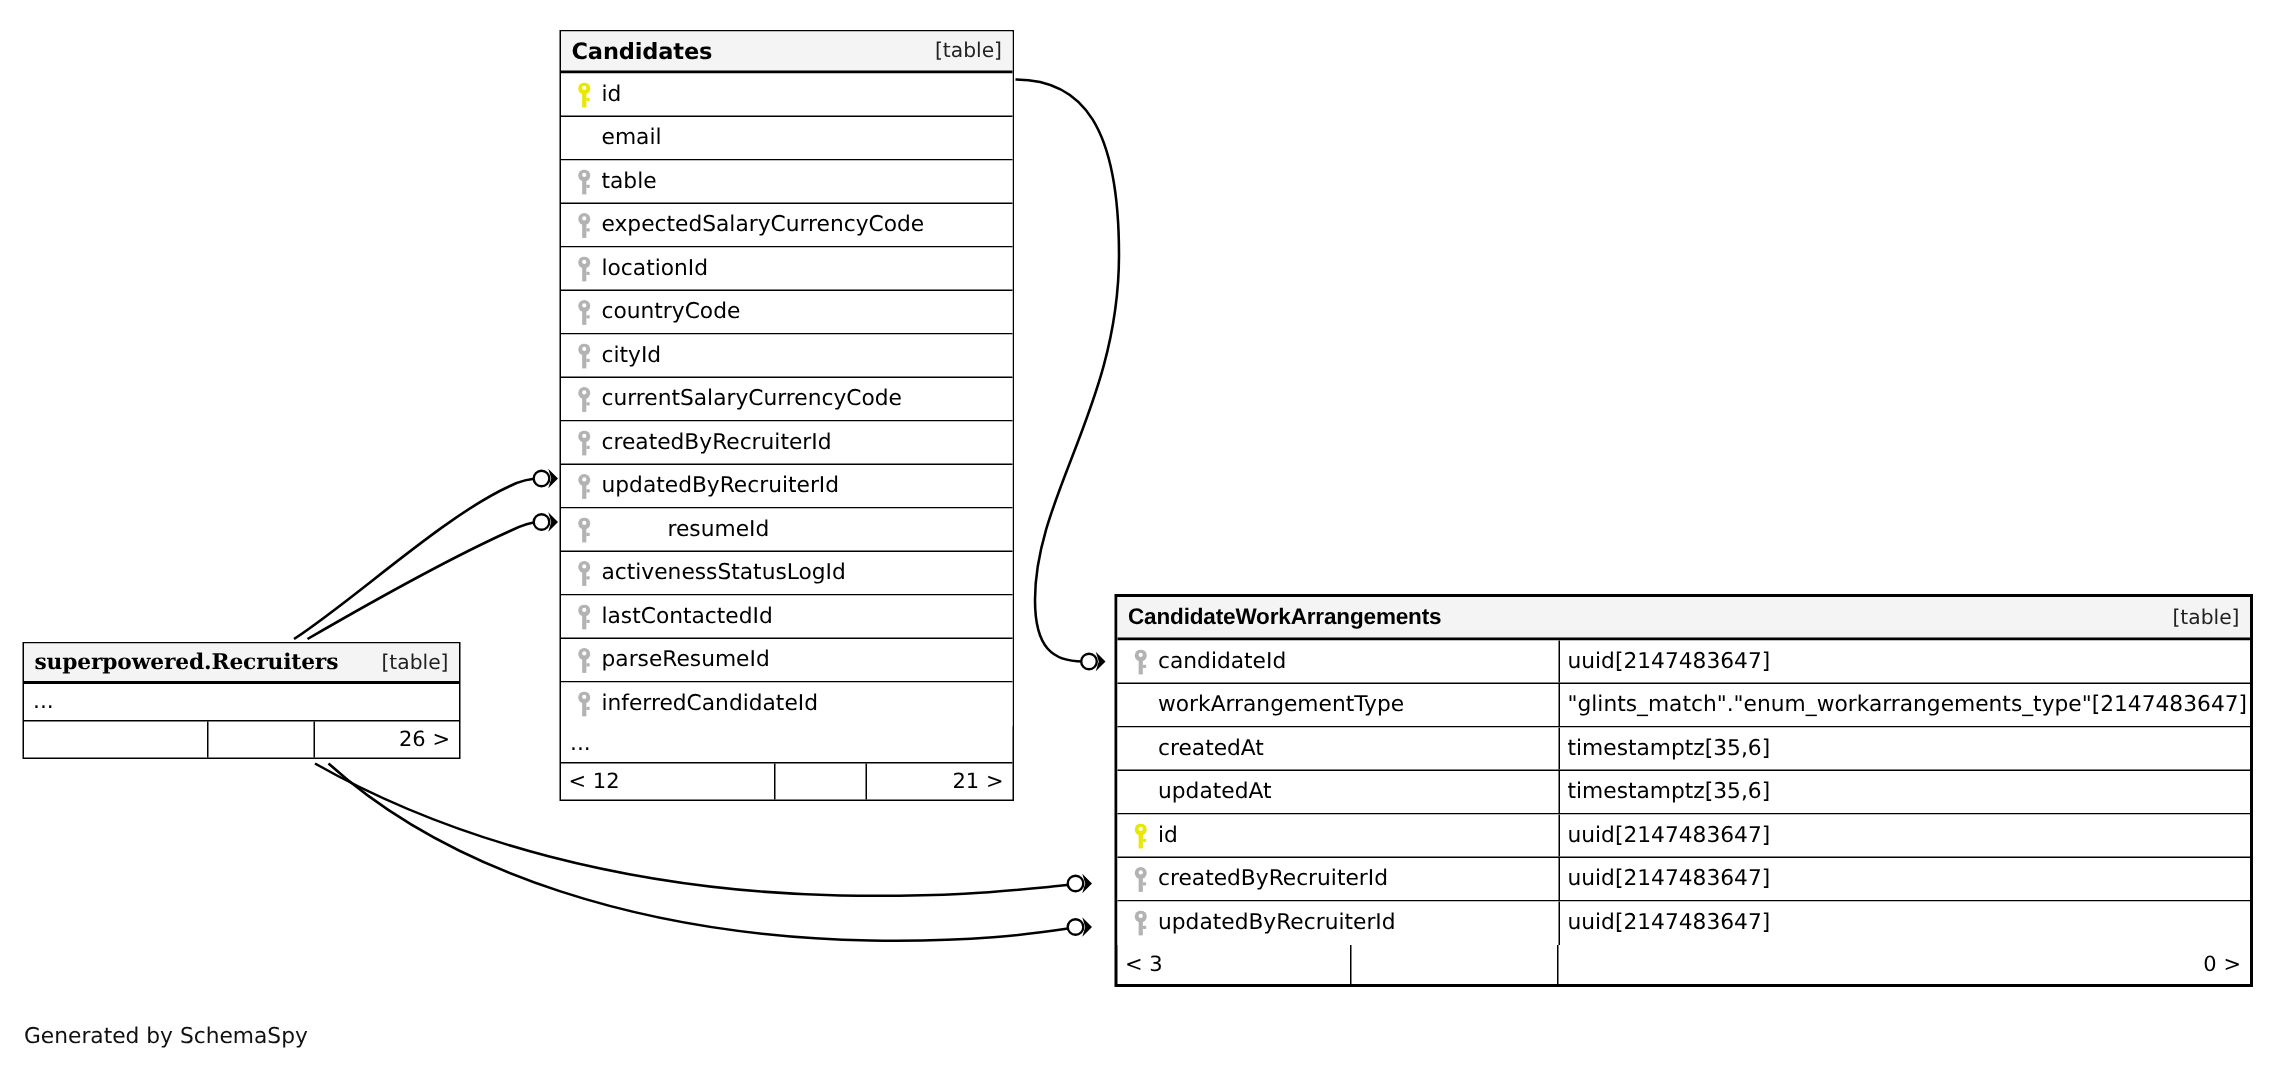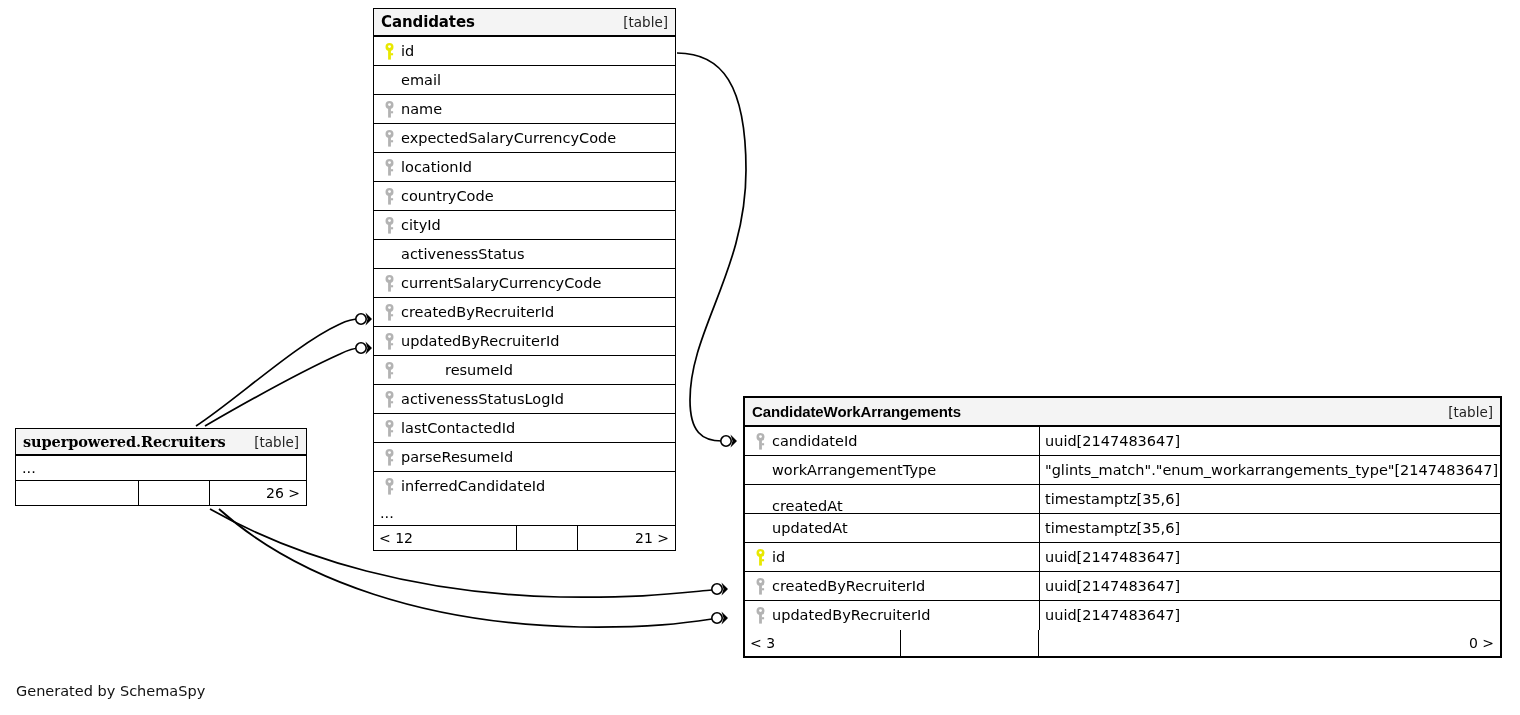--- a/index.html
+++ b/index.html
@@ -199,21 +199,21 @@
       <path d="M 210,509 C 300,560 420,594 560,597 C 640,598 670,594 712,590" fill="none" stroke="#000000" stroke-width="1.7"></path>
       <use href="#crowfoot" x="728" y="589"></use>
     </g>
 
     <g>
       <path d="M 219,509 C 300,582 430,624 580,627 C 650,628 685,623 712,619" fill="none" stroke="#000000" stroke-width="1.7"></path>
       <use href="#crowfoot" x="728" y="618"></use>
     </g>
   </svg>
 
-  <div class="entity thin" id="tbl-candidates" style="left:373px; top:8px; width:303px;">
+  <div class="entity thin" id="tbl-candidates" style="left:373px; top:20px; width:303px;">
     <div class="ent-head">
       <span class="ent-title">Candidates</span>
       <span class="ent-tag">[table]</span>
     </div>
     <div class="rows" id="candidates-rows">
         <div class="row" style="height: 29px;">
           <div class="cell-name" style="flex: 1 1 auto;">
             <span class="keyslot">
               <svg width="11" height="17" viewBox="0 0 11 17">
                 <circle cx="5.5" cy="4" r="4" fill="#e8e800"></circle>
@@ -234,21 +234,21 @@
         <div class="row" style="height: 29px;">
           <div class="cell-name" style="flex: 1 1 auto;">
             <span class="keyslot">
               <svg width="11" height="17" viewBox="0 0 11 17">
                 <circle cx="5.5" cy="4" r="4" fill="#b3b3b3"></circle>
                 <circle cx="5.5" cy="3.6" r="1.4" fill="#ffffff"></circle>
                 <rect x="4.1" y="6.4" width="2.8" height="10.2" fill="#b3b3b3"></rect>
                 <rect x="6.9" y="10.2" width="2.2" height="2.1" fill="#b3b3b3"></rect>
               </svg>
             </span>
-            <span class="col-text">name</span>
+            <span class="col-text">table</span>
           </div>
         </div>
         <div class="row" style="height: 29px;">
           <div class="cell-name" style="flex: 1 1 auto;">
             <span class="keyslot">
               <svg width="11" height="17" viewBox="0 0 11 17">
                 <circle cx="5.5" cy="4" r="4" fill="#b3b3b3"></circle>
                 <circle cx="5.5" cy="3.6" r="1.4" fill="#ffffff"></circle>
                 <rect x="4.1" y="6.4" width="2.8" height="10.2" fill="#b3b3b3"></rect>
                 <rect x="6.9" y="10.2" width="2.2" height="2.1" fill="#b3b3b3"></rect>
@@ -287,26 +287,20 @@
           <div class="cell-name" style="flex: 1 1 auto;">
             <span class="keyslot">
               <svg width="11" height="17" viewBox="0 0 11 17">
                 <circle cx="5.5" cy="4" r="4" fill="#b3b3b3"></circle>
                 <circle cx="5.5" cy="3.6" r="1.4" fill="#ffffff"></circle>
                 <rect x="4.1" y="6.4" width="2.8" height="10.2" fill="#b3b3b3"></rect>
                 <rect x="6.9" y="10.2" width="2.2" height="2.1" fill="#b3b3b3"></rect>
               </svg>
             </span>
             <span class="col-text">cityId</span>
-          </div>
-        </div>
-        <div class="row" style="height: 29px;">
-          <div class="cell-name" style="flex: 1 1 auto;">
-            <span class="keyslot"></span>
-            <span class="col-text">activenessStatus</span>
           </div>
         </div>
         <div class="row" style="height: 29px;">
           <div class="cell-name" style="flex: 1 1 auto;">
             <span class="keyslot">
               <svg width="11" height="17" viewBox="0 0 11 17">
                 <circle cx="5.5" cy="4" r="4" fill="#b3b3b3"></circle>
                 <circle cx="5.5" cy="3.6" r="1.4" fill="#ffffff"></circle>
                 <rect x="4.1" y="6.4" width="2.8" height="10.2" fill="#b3b3b3"></rect>
                 <rect x="6.9" y="10.2" width="2.2" height="2.1" fill="#b3b3b3"></rect>
@@ -453,21 +447,21 @@
         <div class="row" style="height: 29px;">
           <div class="cell-name" style="flex: 0 0 294px;">
             <span class="keyslot"></span>
             <span class="col-text">workArrangementType</span>
           </div>
           <div class="cell-type">
             <span class="type-text">"glints_match"."enum_workarrangements_type"[2147483647]</span>
           </div>
         </div>
         <div class="row" style="height: 29px;">
-          <div class="cell-name" style="flex: 0 0 294px; align-items: flex-end;">
+          <div class="cell-name" style="flex: 0 0 294px;">
             <span class="keyslot"></span>
             <span class="col-text">createdAt</span>
           </div>
           <div class="cell-type">
             <span class="type-text">timestamptz[35,6]</span>
           </div>
         </div>
         <div class="row" style="height: 29px;">
           <div class="cell-name" style="flex: 0 0 294px;">
             <span class="keyslot"></span>

